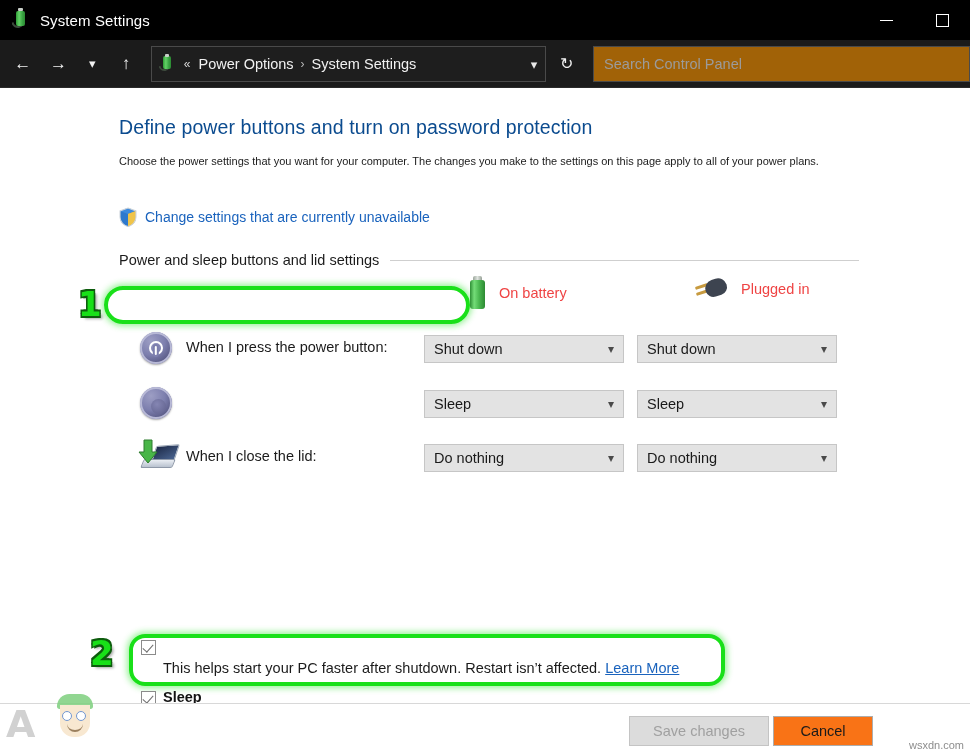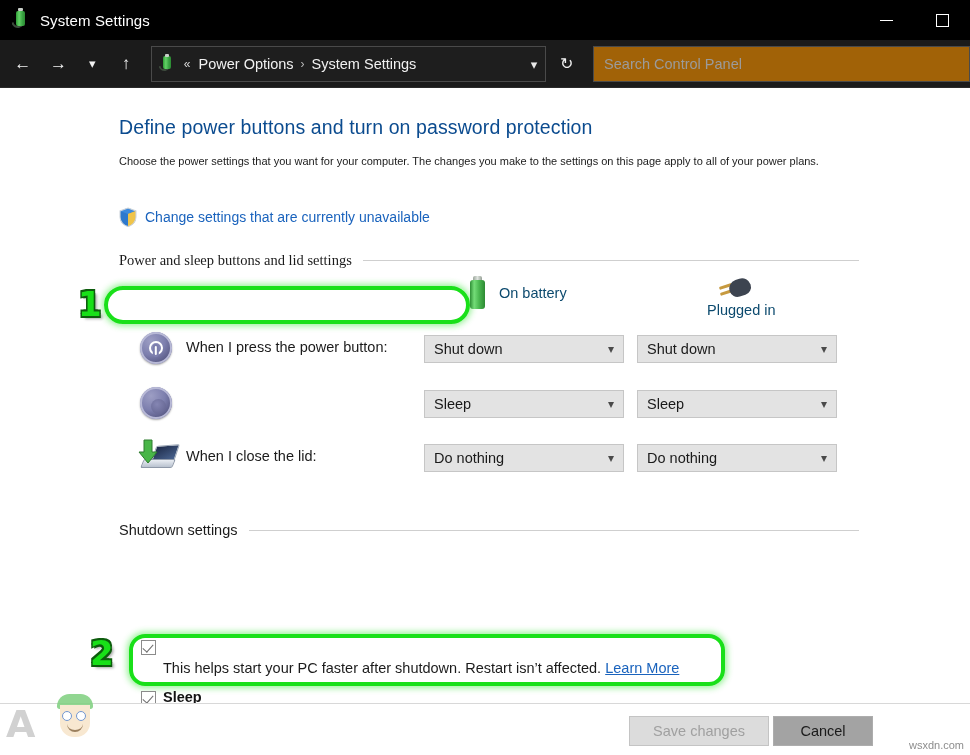--- a/index.html
+++ b/index.html
@@ -176,29 +176,29 @@
   #marker1 { left: 78px; top: 199px; }
   #marker2 { left: 90px; top: 548px; }
 
   
   .group-head {
     position: absolute; left: 119px;
     display: flex; align-items: center; width: 740px;
   }
   .group-head .gh-label { font-size: 14.5px; color: #1b1b1b; white-space: nowrap; }
   .group-head .gh-rule { flex: 1; height: 1px; background: #cfcfcf; margin-left: 11px; }
-  #gh-power { top: 164px; font-family: Liberation Serif, serif; }
+  #gh-power { top: 164px; }
   #gh-shutdown { top: 434px; }
 
   
   .col-headers { position: absolute; left: 0; top: 188px; width: 970px; height: 38px; }
   .col-head { position: absolute; display: flex; align-items: center; }
   #col-battery { left: 469px; top: 0; }
-  #col-plugged { left: 694px; top: 0; flex-direction: column; }
-  .col-head .col-label { font-size: 14.5px; color: #0c4a6e; margin-left: 13px; }
+  #col-plugged { left: 694px; top: 0; }
+  .col-head .col-label { font-size: 14.5px; color: #ef4444; margin-left: 13px; }
 
   .battery-icon { position: relative; width: 17px; height: 34px; }
   .battery-icon .body {
     position: absolute; left: 1px; top: 4px; width: 15px; height: 29px;
     background: linear-gradient(to right,#2f8f36 0%,#74dd78 28%,#49b64f 62%,#2d8a33 100%);
     border-radius: 3px;
   }
   .battery-icon .cap {
     position: absolute; left: 4px; top: 0px; width: 9px; height: 6px;
     background: linear-gradient(to right,#9aa59a,#dfe5df,#96a096); border-radius: 2px 2px 0 0;
@@ -323,21 +323,21 @@
     width: 970px; height: 52px;
     background: #ffffff;
     border-top: 1px solid #d8d8d8;
   }
   .btn {
     position: absolute; top: 12px; height: 30px;
     display: flex; align-items: center; justify-content: center;
     font-size: 14.5px; border: 1px solid #adadad; background: #e1e1e1; color: #1a1a1a;
   }
   #btn-save { left: 629px; width: 140px; color: #a0a0a0; border-color: #c4c4c4; background: #dcdcdc; }
-  #btn-cancel { left: 773px; width: 100px; background: #a3a3a3; }
+  #btn-cancel { left: 773px; width: 100px; background: #f97316; }
 
   
   .watermark {
     position: absolute; left: 6px; top: 698px;
     display: flex; align-items: center; height: 52px;
     opacity: .85; pointer-events: none;
   }
   .wm-text {
     font-family: "DejaVu Sans", sans-serif;
     font-size: 38px; font-weight: bold; letter-spacing: 1px;
@@ -520,24 +520,20 @@
       <span class="combo c1">
         <span class="val">Do nothing</span>
         <span class="chev">▾</span>
       </span>
       <span class="combo c2">
         <span class="val">Do nothing</span>
         <span class="chev">▾</span>
       </span>
     </div>
 
-    <div class="group-head" id="gh-shutdown">
-      <span class="gh-label">Shutdown settings</span>
-      <span class="gh-rule"></span>
-    </div>
 
     <div class="hl-box" id="hl2"></div>
     <div class="marker" id="marker2">2</div>
 
     <div class="chk-row" id="chk-fast">
       <div class="chk-line">
         <span class="chkbox checked"></span>
       </div>
       <div class="chk-sub-wrap">
         <span class="chk-sub">This helps start your PC faster after shutdown. Restart isn’t affected. </span><a class="chk-sub learn-link" href="#">Learn More</a>

